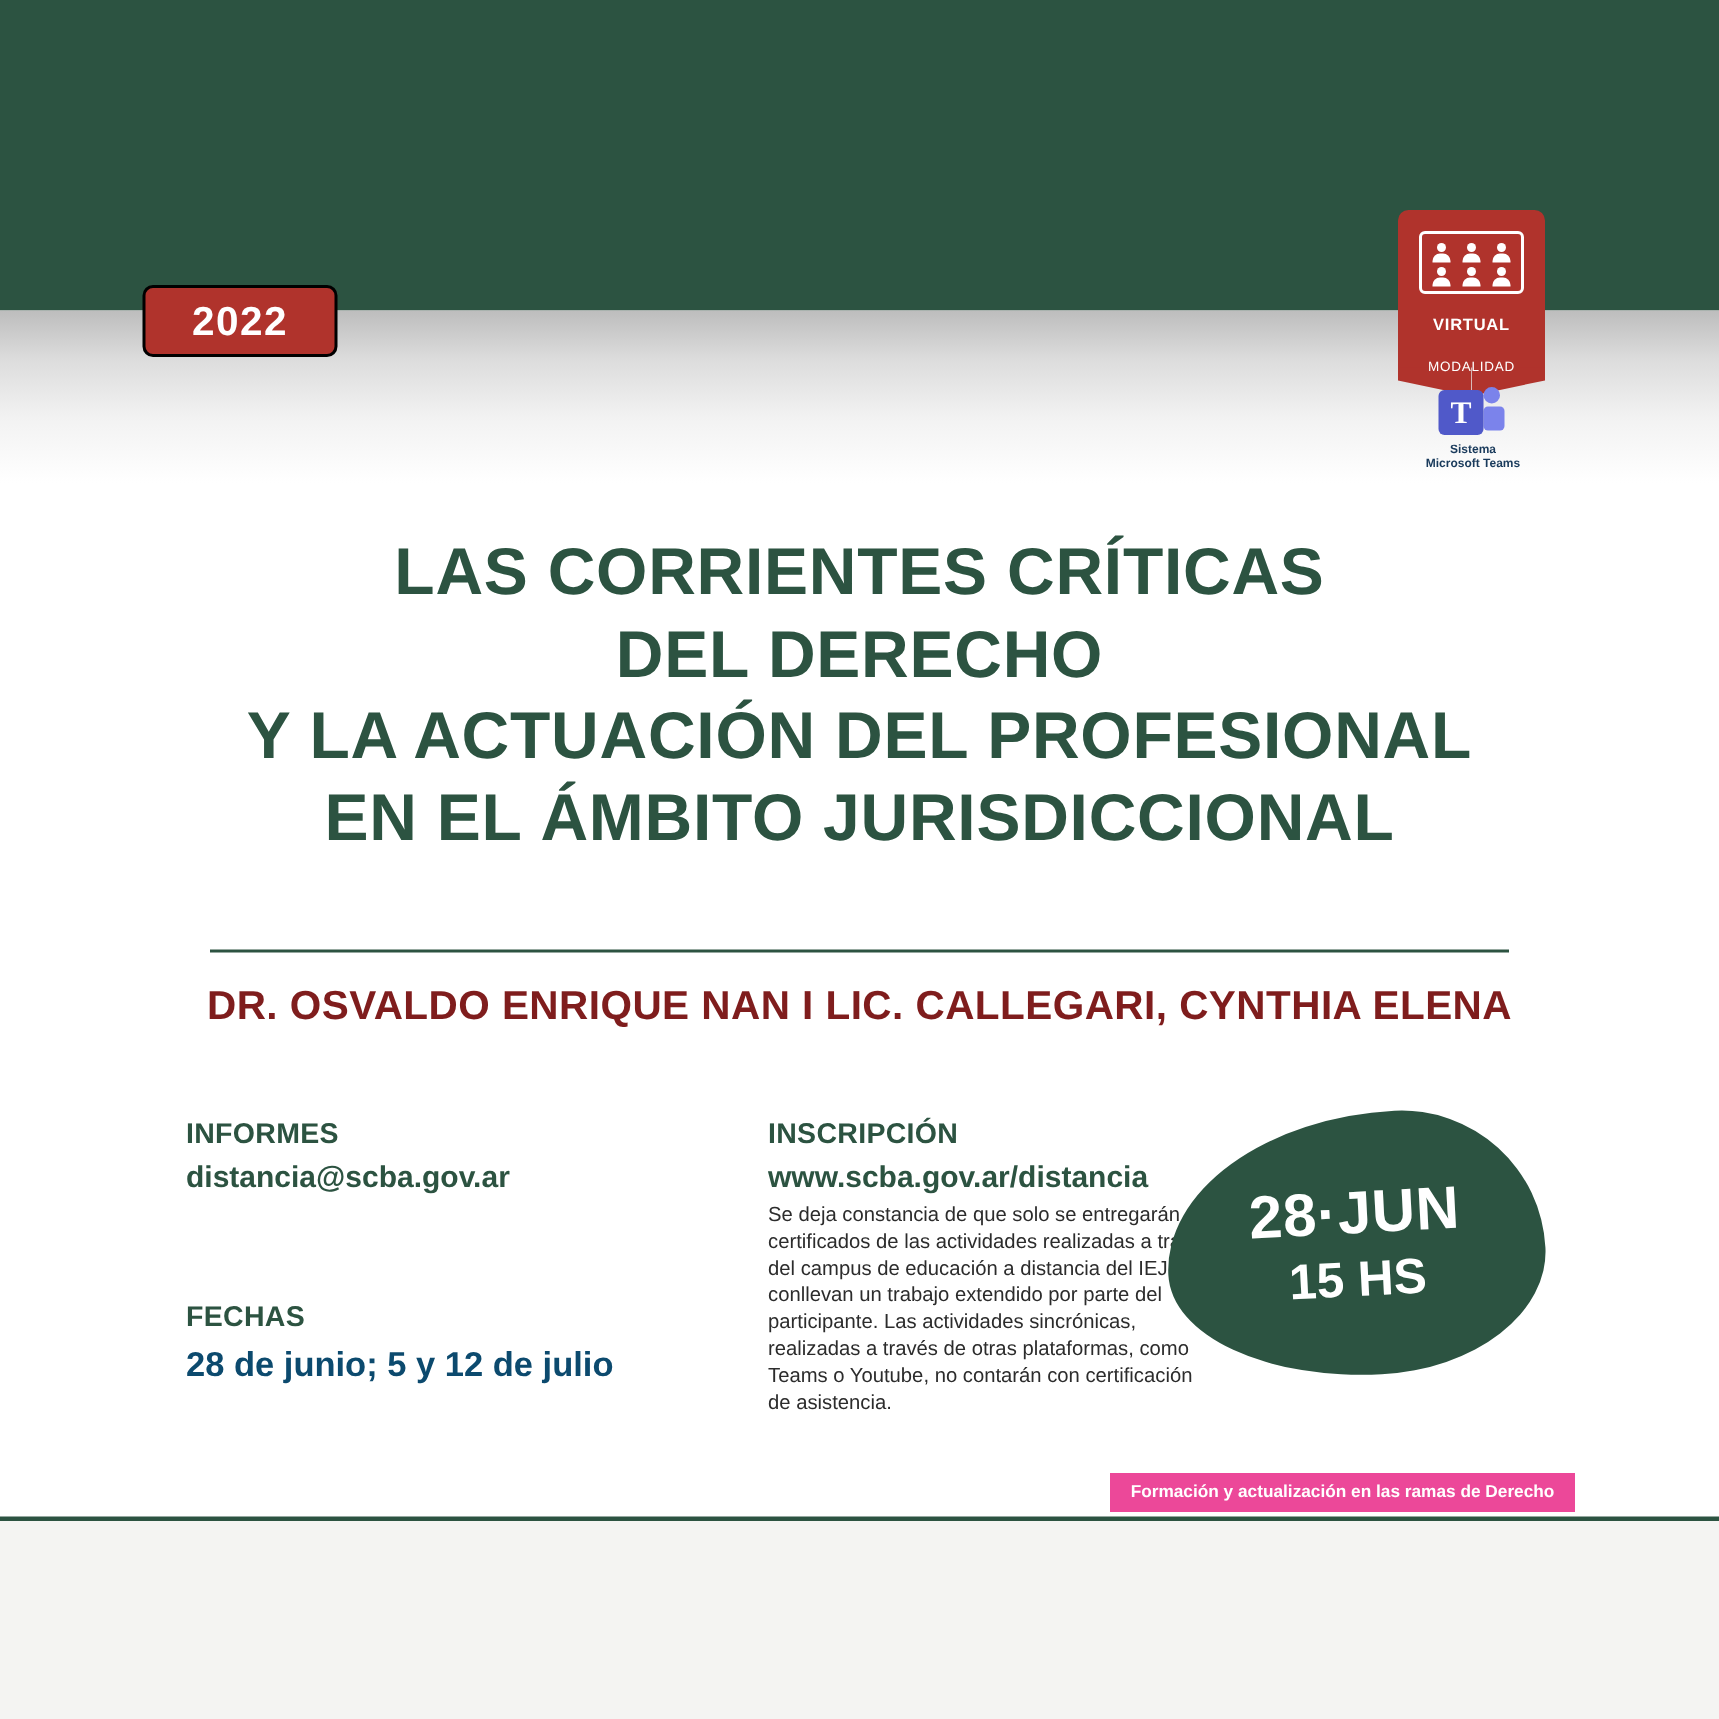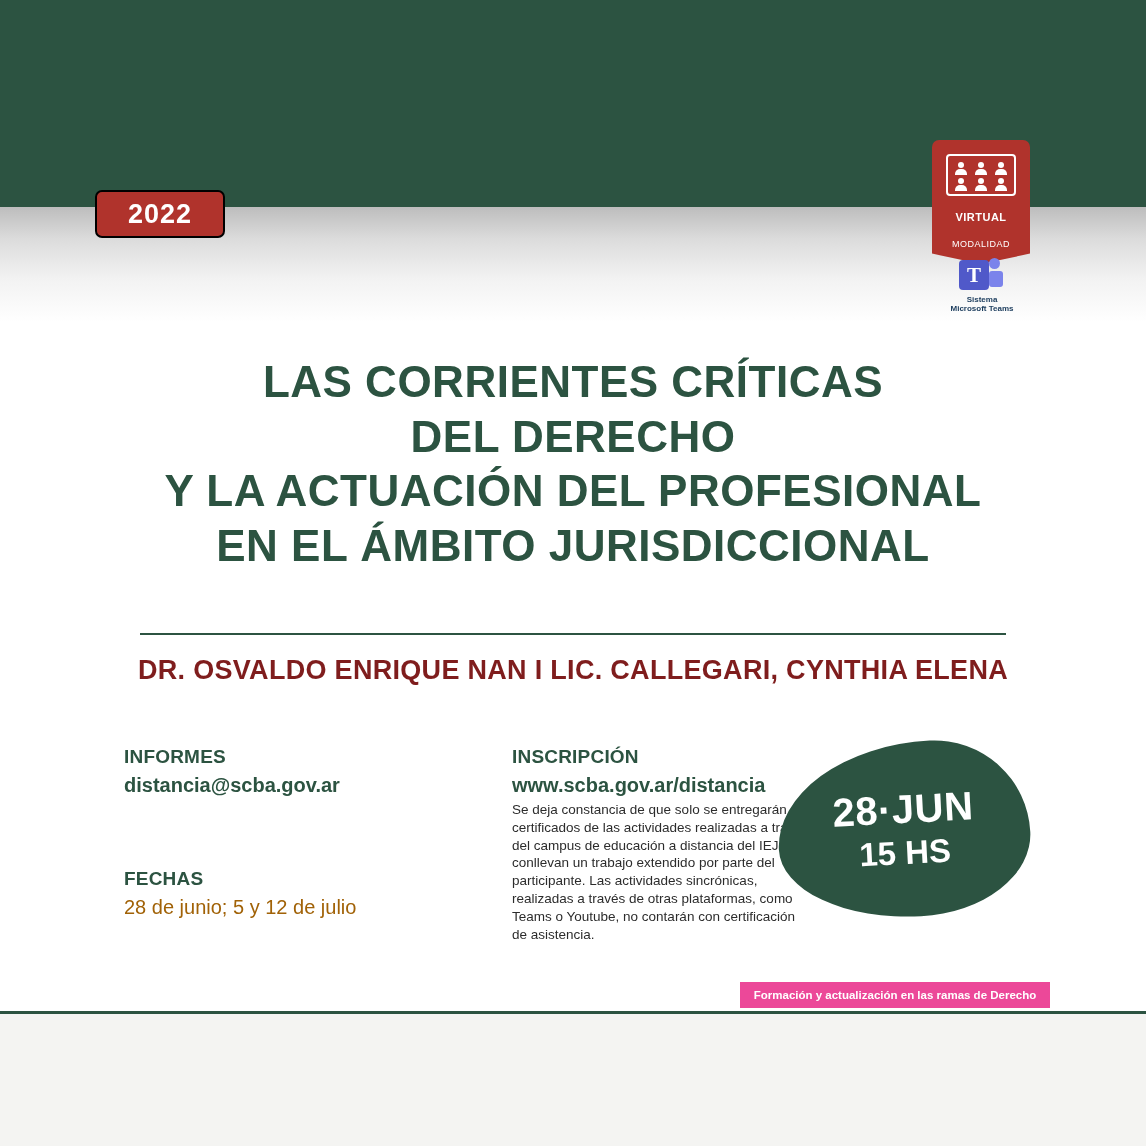--- a/index.html
+++ b/index.html
@@ -128,21 +128,21 @@
     color: #2c5341; font-size: 19px; font-weight: bold; letter-spacing: .2px;
   }
   .h-strong {
     color: #2c5341; font-size: 20px; font-weight: bold; margin-top: 6px;
   }
   .body-sm {
     color: #2c2c2c; font-size: 13.5px; line-height: 1.32; margin-top: 4px;
   }
   .fechas-wrap { position: absolute; left: 124px; top: 868px; width: 360px; }
   .fechas-val {
-    color: #a16207; font-size: 20px; font-weight: normal; margin-top: 6px;
+    color: #0c4a6e; font-size: 23px; font-weight: bold; margin-top: 6px;
   }
   
   .blob {
     position: absolute; left: 778px; top: 742px; width: 252px; height: 175px;
     background: #2c5341;
     border-radius: 62% 38% 45% 55% / 58% 55% 45% 42%;
     color: #ffffff;
     display: flex; flex-direction: column; align-items: center; justify-content: center;
     transform: rotate(-3deg);
   }

